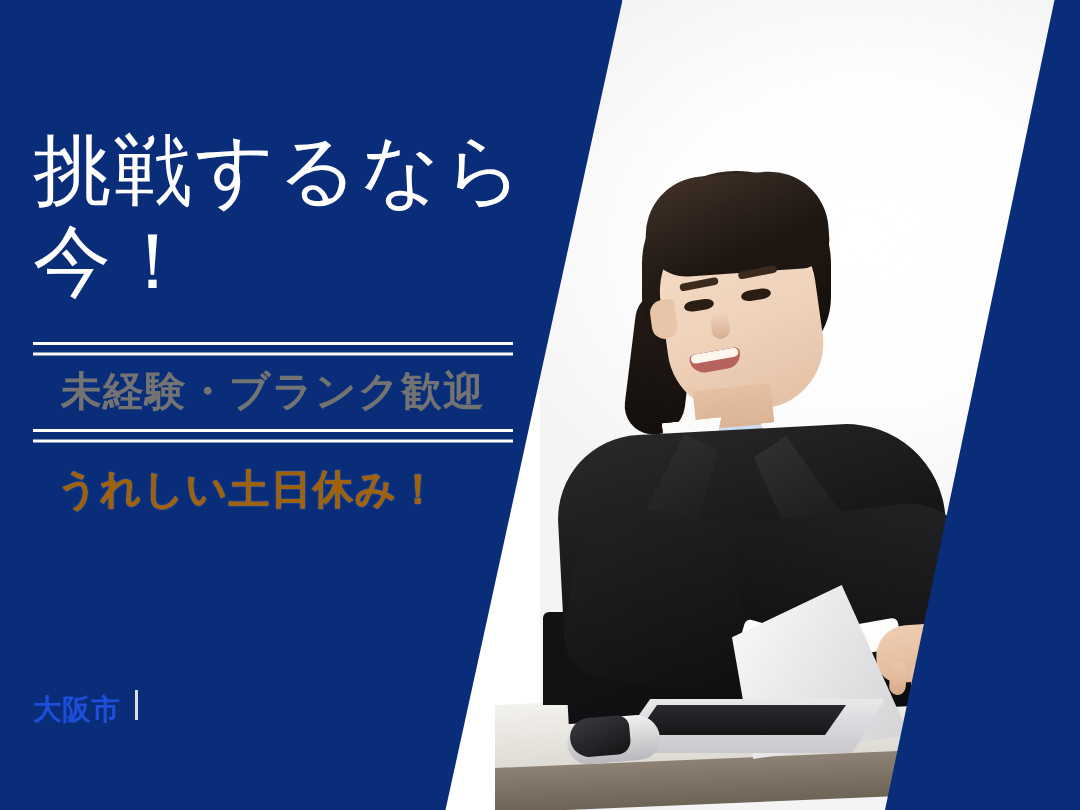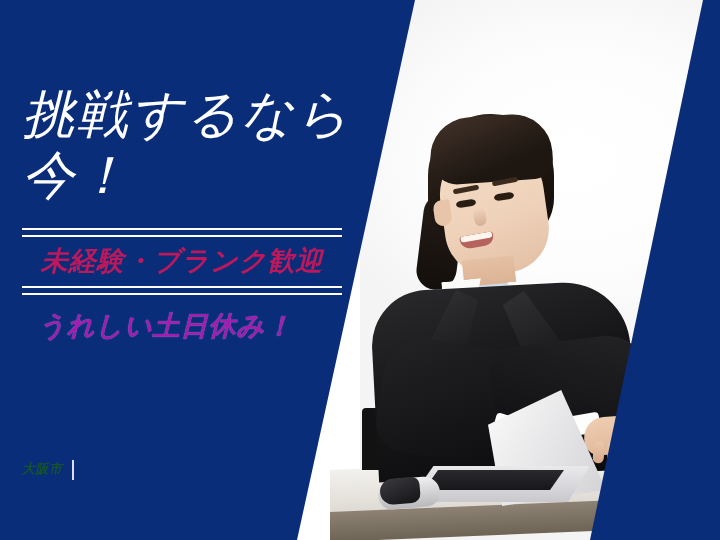--- a/index.html
+++ b/index.html
@@ -237,21 +237,21 @@
     clip-path: polygon(0 0, 415px 0, 297px 540px, 0 540px);
   }
   .blue-wedge {
     position: absolute; left: 560px; top: 0;
     width: 160px; height: 540px;
     background: #0a2d7a;
     clip-path: polygon(143px 0, 160px 0, 160px 540px, 30px 540px);
   }
 
   
-  .copy { position: absolute; left: 0; top: 0; width: 420px; height: 540px; font-style: italic; }
+  .copy { position: absolute; left: 0; top: 0; width: 420px; height: 540px; }
 
   .headline {
     position: absolute; left: 22px; top: 84px;
     width: 350px;
     color: #ffffff;
     font-size: 52px;
     line-height: 1.17;
     letter-spacing: 2px;
     font-weight: 400;
     white-space: pre-line;
@@ -259,46 +259,46 @@
 
   .rule-block {
     position: absolute; left: 22px; top: 228px; width: 320px;
   }
   .rule {
     height: 5px;
     border-top: 2px solid #ffffff;
     border-bottom: 2px solid #ffffff;
   }
   .badge-text {
-    color: #be185d;
+    color: #737373;
     font-size: 27px;
     font-weight: 700;
     letter-spacing: 1px;
     text-align: center;
     padding: 6px 0 7px;
     white-space: nowrap;
   }
 
   .bullet {
     position: absolute;
-    color: #a21caf;
+    color: #a16207;
     font-size: 27px;
     font-weight: 700;
     letter-spacing: 1px;
     white-space: nowrap;
     text-shadow: 0 0 1px rgba(255,255,255,.5);
   }
   .bullet.one { left: 38px; top: 308px; }
   .bullet.two { left: 30px; top: 358px; }
 
   .footer-line {
     position: absolute; left: 22px; top: 460px;
     display: flex; align-items: flex-start; gap: 9px;
-    color: #14532d;
-    font-size: 13px;
+    color: #1d4ed8;
+    font-size: 19px;
     font-weight: 700;
     letter-spacing: .5px;
     white-space: nowrap;
   }
   .footer-sep {
     display: inline-block;
     width: 2px; height: 20px;
     background: #ffffff;
     opacity: .85;
   }

